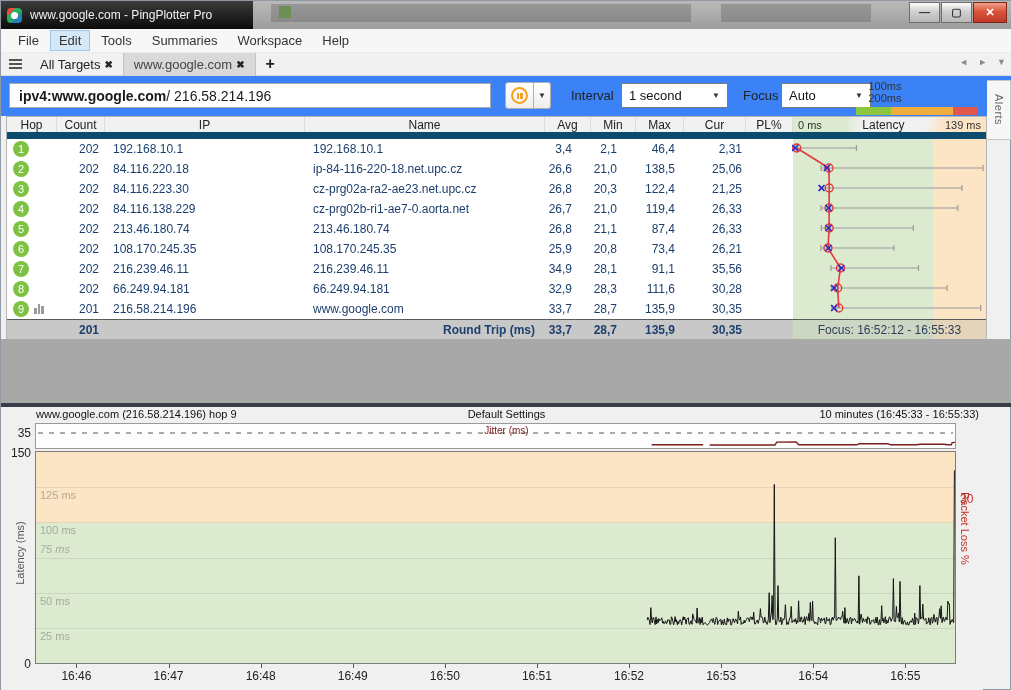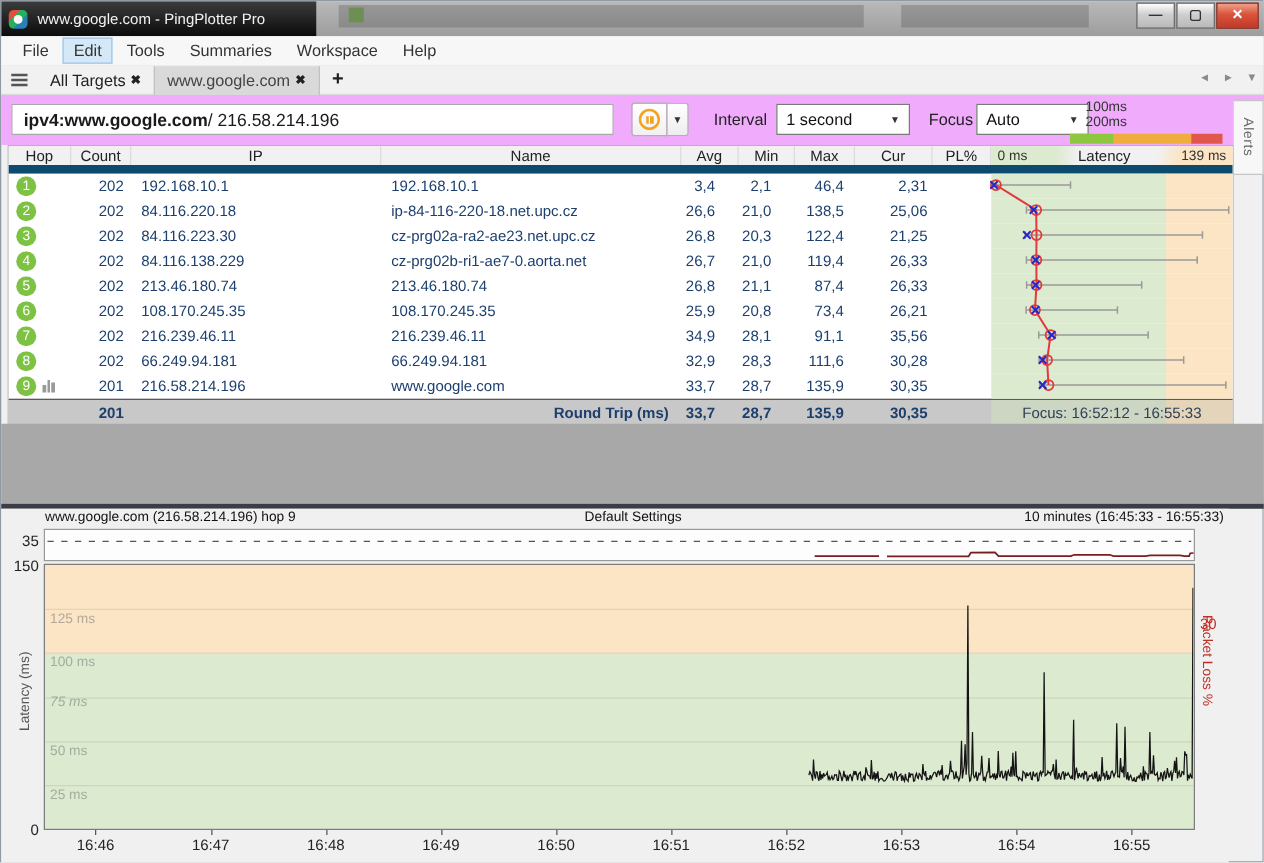--- a/index.html
+++ b/index.html
@@ -34,21 +34,21 @@
     display:flex; align-items:center; border-bottom:1px solid #dcdcdc; }
   #hamburger-icon { width:13px; margin:0 8px 0 8px; }
   #hamburger-icon div { height:2px; background:#555; margin:2px 0; }
   .tab { display:flex; align-items:center; gap:4px; height:23px; padding:0 10px; font-size:13px; color:#222; }
   .tab.inactive { background:#d9d9d9; border-left:1px solid #c2c2c2; border-right:1px solid #c2c2c2; color:#444; }
   .tab .close { font-size:10px; color:#222; font-weight:bold; }
   #new-tab { font-size:16px; color:#222; padding:0 10px; font-weight:bold; }
   #tab-scroll { position:absolute; right:6px; top:4px; display:flex; gap:10px; color:#8a8a8a; font-size:9px; }
 
   
-  #toolbar { position:absolute; left:0; top:75px; width:1011px; height:40px; background:#f0abfc; }
+  #toolbar { position:absolute; left:0; top:75px; width:1011px; height:40px; background:#3b82f6; }
   #target-box { position:absolute; left:8px; top:7px; width:482px; height:25px; background:#fff;
     border:1px solid #a9a9a9; display:flex; align-items:center; padding-left:9px; font-size:14px; color:#1a1a1a; white-space:nowrap; }
   #target-bold { font-weight:bold; }
   #pause-button { position:absolute; left:504px; top:6px; width:29px; height:27px; background:linear-gradient(#fff,#f0f0f0);
     border:1px solid #b0b0b0; border-radius:3px 0 0 3px; display:flex; align-items:center; justify-content:center; }
   #pause-glyph { width:17px; height:17px; border:2px solid #f5a21f; border-radius:50%; position:relative; }
   #pause-glyph::before, #pause-glyph::after { content:""; position:absolute; top:3.5px; width:2.5px; height:6px; background:#f5a21f; }
   #pause-glyph::before { left:3.5px; } #pause-glyph::after { right:3.5px; }
   #pause-drop { position:absolute; left:533px; top:6px; width:17px; height:27px; background:linear-gradient(#fff,#ededed);
     border:1px solid #b0b0b0; border-left:none; border-radius:0 3px 3px 0; display:flex; align-items:center; justify-content:center;
@@ -438,33 +438,34 @@
       <span class="center">Default Settings</span>
       <span class="right">10 minutes (16:45:33 - 16:55:33)</span>
     </div>
     <div id="jitter-axis-label">35</div>
     <div id="jitter-box">
       <svg id="jitter-svg" width="919" height="24">
           <line x1="2" x2="917" y1="9" y2="9" stroke="#555" stroke-width="1" stroke-dasharray="5,6"></line>
           <path d=" M 615.7 20.8 L 667.2 20.8 M 673.6 21.0 L 738.9 21.0 L 740.7 18.1 L 760.0 17.9 L 762.8 20.8 L 820.7 20.8 L 823.4 19.8 L 851.9 19.8 L 854.7 20.8 L 880.4 20.8 L 884.1 20.3 L 908.0 20.3 L 911.6 20.8 L 915.3 20.8 L 916.2 18.6 L 919.0 18.4" stroke="#7a1d1d" stroke-width="1.4" fill="none"></path>
         </svg>
     </div>
+    <div id="jitter-title">Jitter (ms)</div>
     <div id="ymax-label">150</div>
     <div id="ymin-label">0</div>
     <div id="plmax-label">30</div>
     <div id="ylabel">Latency (ms)</div>
     <div id="pl-label">Packet Loss %</div>
     <div id="plot">
       <div id="gridlines">
           <div class="gridline" style="top: 35.1667px;"></div>
           <div class="gridlabel" style="top: 37.1667px;">125 ms</div>
           <div class="gridline" style="top: 70.3333px;"></div>
           <div class="gridlabel" style="top: 72.3333px;">100 ms</div>
           <div class="gridline" style="top: 105.5px;"></div>
-          <div class="gridlabel" style="top: 104px; font-style: italic;">75 ms</div>
+          <div class="gridlabel" style="top: 91px; font-style: italic;">75 ms</div>
           <div class="gridline" style="top: 140.667px;"></div>
           <div class="gridlabel" style="top: 142.667px;">50 ms</div>
           <div class="gridline" style="top: 175.833px;"></div>
           <div class="gridlabel" style="top: 177.833px;">25 ms</div>
         </div>
       <svg id="trace-svg" width="919" height="211">
           <polyline points="611.1,168.1 611.9,165.3 612.6,166.7 613.3,168.6 614.1,172.6 614.8,155.6 615.5,167.4 616.3,170.9 617.0,165.4 617.8,165.9 618.5,170.6 619.2,172.6 620.0,164.9 620.7,172.0 621.4,167.5 622.2,170.7 622.9,166.5 623.6,168.7 624.4,168.1 625.1,167.5 625.8,165.8 626.6,171.1 627.3,169.4 628.0,171.8 628.8,170.6 629.5,168.9 630.3,171.7 631.0,171.0 631.7,167.8 632.5,168.1 633.2,167.9 633.9,172.3 634.7,172.3 635.4,164.8 636.1,166.1 636.9,169.5 637.6,172.8 638.3,170.0 639.1,164.6 639.8,169.8 640.5,167.7 641.3,172.8 642.0,169.4 642.7,171.6 643.5,168.5 644.2,167.7 645.0,169.5 645.7,172.9 646.4,168.5 647.2,164.7 647.9,168.0 648.6,165.0 649.4,168.0 650.1,172.2 650.8,167.4 651.6,166.4 652.3,165.7 653.0,171.9 653.8,172.4 654.5,170.1 655.2,168.7 656.0,172.3 656.7,161.9 657.5,165.0 658.2,167.9 658.9,168.6 659.7,168.7 660.4,171.2 661.1,156.0 661.9,171.1 662.6,170.6 663.3,165.5 664.1,172.5 664.8,166.5 665.5,171.0 666.3,165.1 667.0,172.8 667.7,171.5 668.5,171.0 669.2,170.8 670.0,171.3 670.7,172.6 671.4,172.9 672.2,172.4 672.9,171.4 673.6,170.3 674.4,168.4 675.1,167.2 675.8,167.4 676.6,170.4 677.3,166.3 678.0,169.7 678.8,172.4 679.5,168.3 680.2,165.4 681.0,166.0 681.7,172.6 682.4,169.6 683.2,169.0 683.9,167.8 684.7,167.3 685.4,172.8 686.1,168.3 686.9,171.6 687.6,172.9 688.3,167.1 689.1,171.6 689.8,171.9 690.5,173.0 691.3,165.9 692.0,170.1 692.7,167.2 693.5,167.7 694.2,167.4 694.9,173.0 695.7,172.7 696.4,168.6 697.2,166.7 697.9,169.7 698.6,170.7 699.4,166.9 700.1,167.6 700.8,169.3 701.6,172.0 702.3,159.2 703.0,166.8 703.8,168.1 704.5,164.9 705.2,172.5 706.0,170.5 706.7,171.4 707.4,171.5 708.2,168.2 708.9,171.0 709.7,169.2 710.4,167.6 711.1,166.1 711.9,165.8 712.6,166.8 713.3,169.7 714.1,165.4 714.8,164.8 715.5,167.4 716.3,165.0 717.0,167.8 717.7,160.1 718.5,171.7 719.2,172.2 719.9,170.8 720.7,168.5 721.4,168.3 722.2,171.4 722.9,168.1 723.6,166.7 724.4,156.7 725.1,165.1 725.8,164.7 726.6,165.8 727.3,170.9 728.0,170.5 728.8,165.1 729.5,170.1 730.2,169.5 731.0,172.5 731.7,170.8 732.4,166.6 733.2,140.7 733.9,170.7 734.6,165.9 735.4,161.0 736.1,143.5 736.9,167.7 737.6,158.2 738.3,32.4 739.1,166.5 739.8,172.9 740.5,172.1 741.3,166.1 742.0,133.6 742.7,167.6 743.5,170.1 744.2,169.2 744.9,165.2 745.7,172.7 746.4,170.3 747.1,166.7 747.9,167.7 748.6,165.7 749.4,152.7 750.1,165.5 750.8,172.6 751.6,170.3 752.3,172.4 753.0,169.0 753.8,165.7 754.5,165.6 755.2,154.4 756.0,170.6 756.7,169.1 757.4,169.5 758.2,167.6 758.9,169.7 759.6,166.6 760.4,172.0 761.1,168.2 761.9,170.5 762.6,148.8 763.3,167.3 764.1,169.9 764.8,165.3 765.5,164.9 766.3,170.2 767.0,170.2 767.7,168.0 768.5,164.6 769.2,172.6 769.9,166.3 770.7,164.6 771.4,168.2 772.1,168.8 772.9,161.3 773.6,169.4 774.3,150.3 775.1,167.8 775.8,168.6 776.6,149.1 777.3,169.2 778.0,169.1 778.8,171.8 779.5,170.0 780.2,171.0 781.0,171.4 781.7,173.0 782.4,165.1 783.2,166.0 783.9,166.7 784.6,170.8 785.4,166.0 786.1,168.4 786.8,168.5 787.6,166.7 788.3,166.1 789.1,171.5 789.8,171.7 790.5,165.2 791.3,168.4 792.0,169.1 792.7,167.3 793.5,166.5 794.2,172.7 794.9,172.4 795.7,166.6 796.4,165.2 797.1,168.2 797.9,165.4 798.6,165.7 799.3,85.8 800.1,168.6 800.8,168.0 801.6,167.5 802.3,165.0 803.0,166.3 803.8,166.0 804.5,167.6 805.2,164.9 806.0,164.7 806.7,159.3 807.4,167.6 808.2,171.3 808.9,155.6 809.6,171.2 810.4,170.9 811.1,166.4 811.8,169.4 812.6,171.8 813.3,167.8 814.1,165.6 814.8,165.5 815.5,171.8 816.3,166.7 817.0,168.3 817.7,168.2 818.5,166.3 819.2,167.8 819.9,169.3 820.7,170.6 821.4,169.0 822.1,171.2 822.9,123.8 823.6,172.2 824.3,167.0 825.1,162.0 825.8,166.5 826.5,170.7 827.3,166.4 828.0,168.8 828.8,169.6 829.5,167.2 830.2,166.8 831.0,171.5 831.7,164.7 832.4,167.1 833.2,166.1 833.9,172.5 834.6,172.0 835.4,168.5 836.1,169.2 836.8,168.7 837.6,167.5 838.3,171.0 839.0,171.1 839.8,165.4 840.5,170.8 841.3,165.0 842.0,172.7 842.7,172.7 843.5,167.7 844.2,172.8 844.9,170.4 845.7,153.7 846.4,169.1 847.1,166.3 847.9,170.8 848.6,168.9 849.3,164.7 850.1,171.9 850.8,167.9 851.5,171.1 852.3,170.2 853.0,165.5 853.8,164.8 854.5,167.0 855.2,169.3 856.0,167.0 856.7,165.4 857.4,126.6 858.2,169.3 858.9,169.1 859.6,169.7 860.4,154.4 861.1,165.0 861.8,165.7 862.6,161.0 863.3,170.0 864.0,129.4 864.8,167.8 865.5,171.8 866.2,165.6 867.0,172.4 867.7,169.5 868.5,168.2 869.2,170.3 869.9,172.6 870.7,172.4 871.4,169.9 872.1,173.0 872.9,173.0 873.6,169.7 874.3,170.2 875.1,168.7 875.8,170.3 876.5,166.2 877.3,169.6 878.0,172.8 878.7,161.0 879.5,172.4 880.2,165.5 881.0,166.9 881.7,167.2 882.4,171.8 883.2,166.1 883.9,133.6 884.6,167.1 885.4,165.3 886.1,166.3 886.8,152.2 887.6,167.6 888.3,168.2 889.0,167.6 889.8,166.2 890.5,172.1 891.2,170.6 892.0,171.0 892.7,165.8 893.5,168.8 894.2,172.9 894.9,166.3 895.7,165.3 896.4,171.3 897.1,169.4 897.9,162.4 898.6,166.8 899.3,170.1 900.1,166.6 900.8,165.3 901.5,172.7 902.3,166.6 903.0,164.9 903.7,156.7 904.5,166.4 905.2,153.8 906.0,170.7 906.7,166.6 907.4,165.1 908.2,169.4 908.9,168.9 909.6,165.3 910.4,165.6 911.1,168.0 911.8,149.1 912.6,152.0 913.3,151.7 914.0,172.5 914.8,168.7 915.5,170.1 916.2,167.4 917.0,169.4 917.7,170.7 918.4,18.3" stroke="#141414" stroke-width="1" fill="none"></polyline>
         </svg>
     </div>
     <div id="xaxis">

